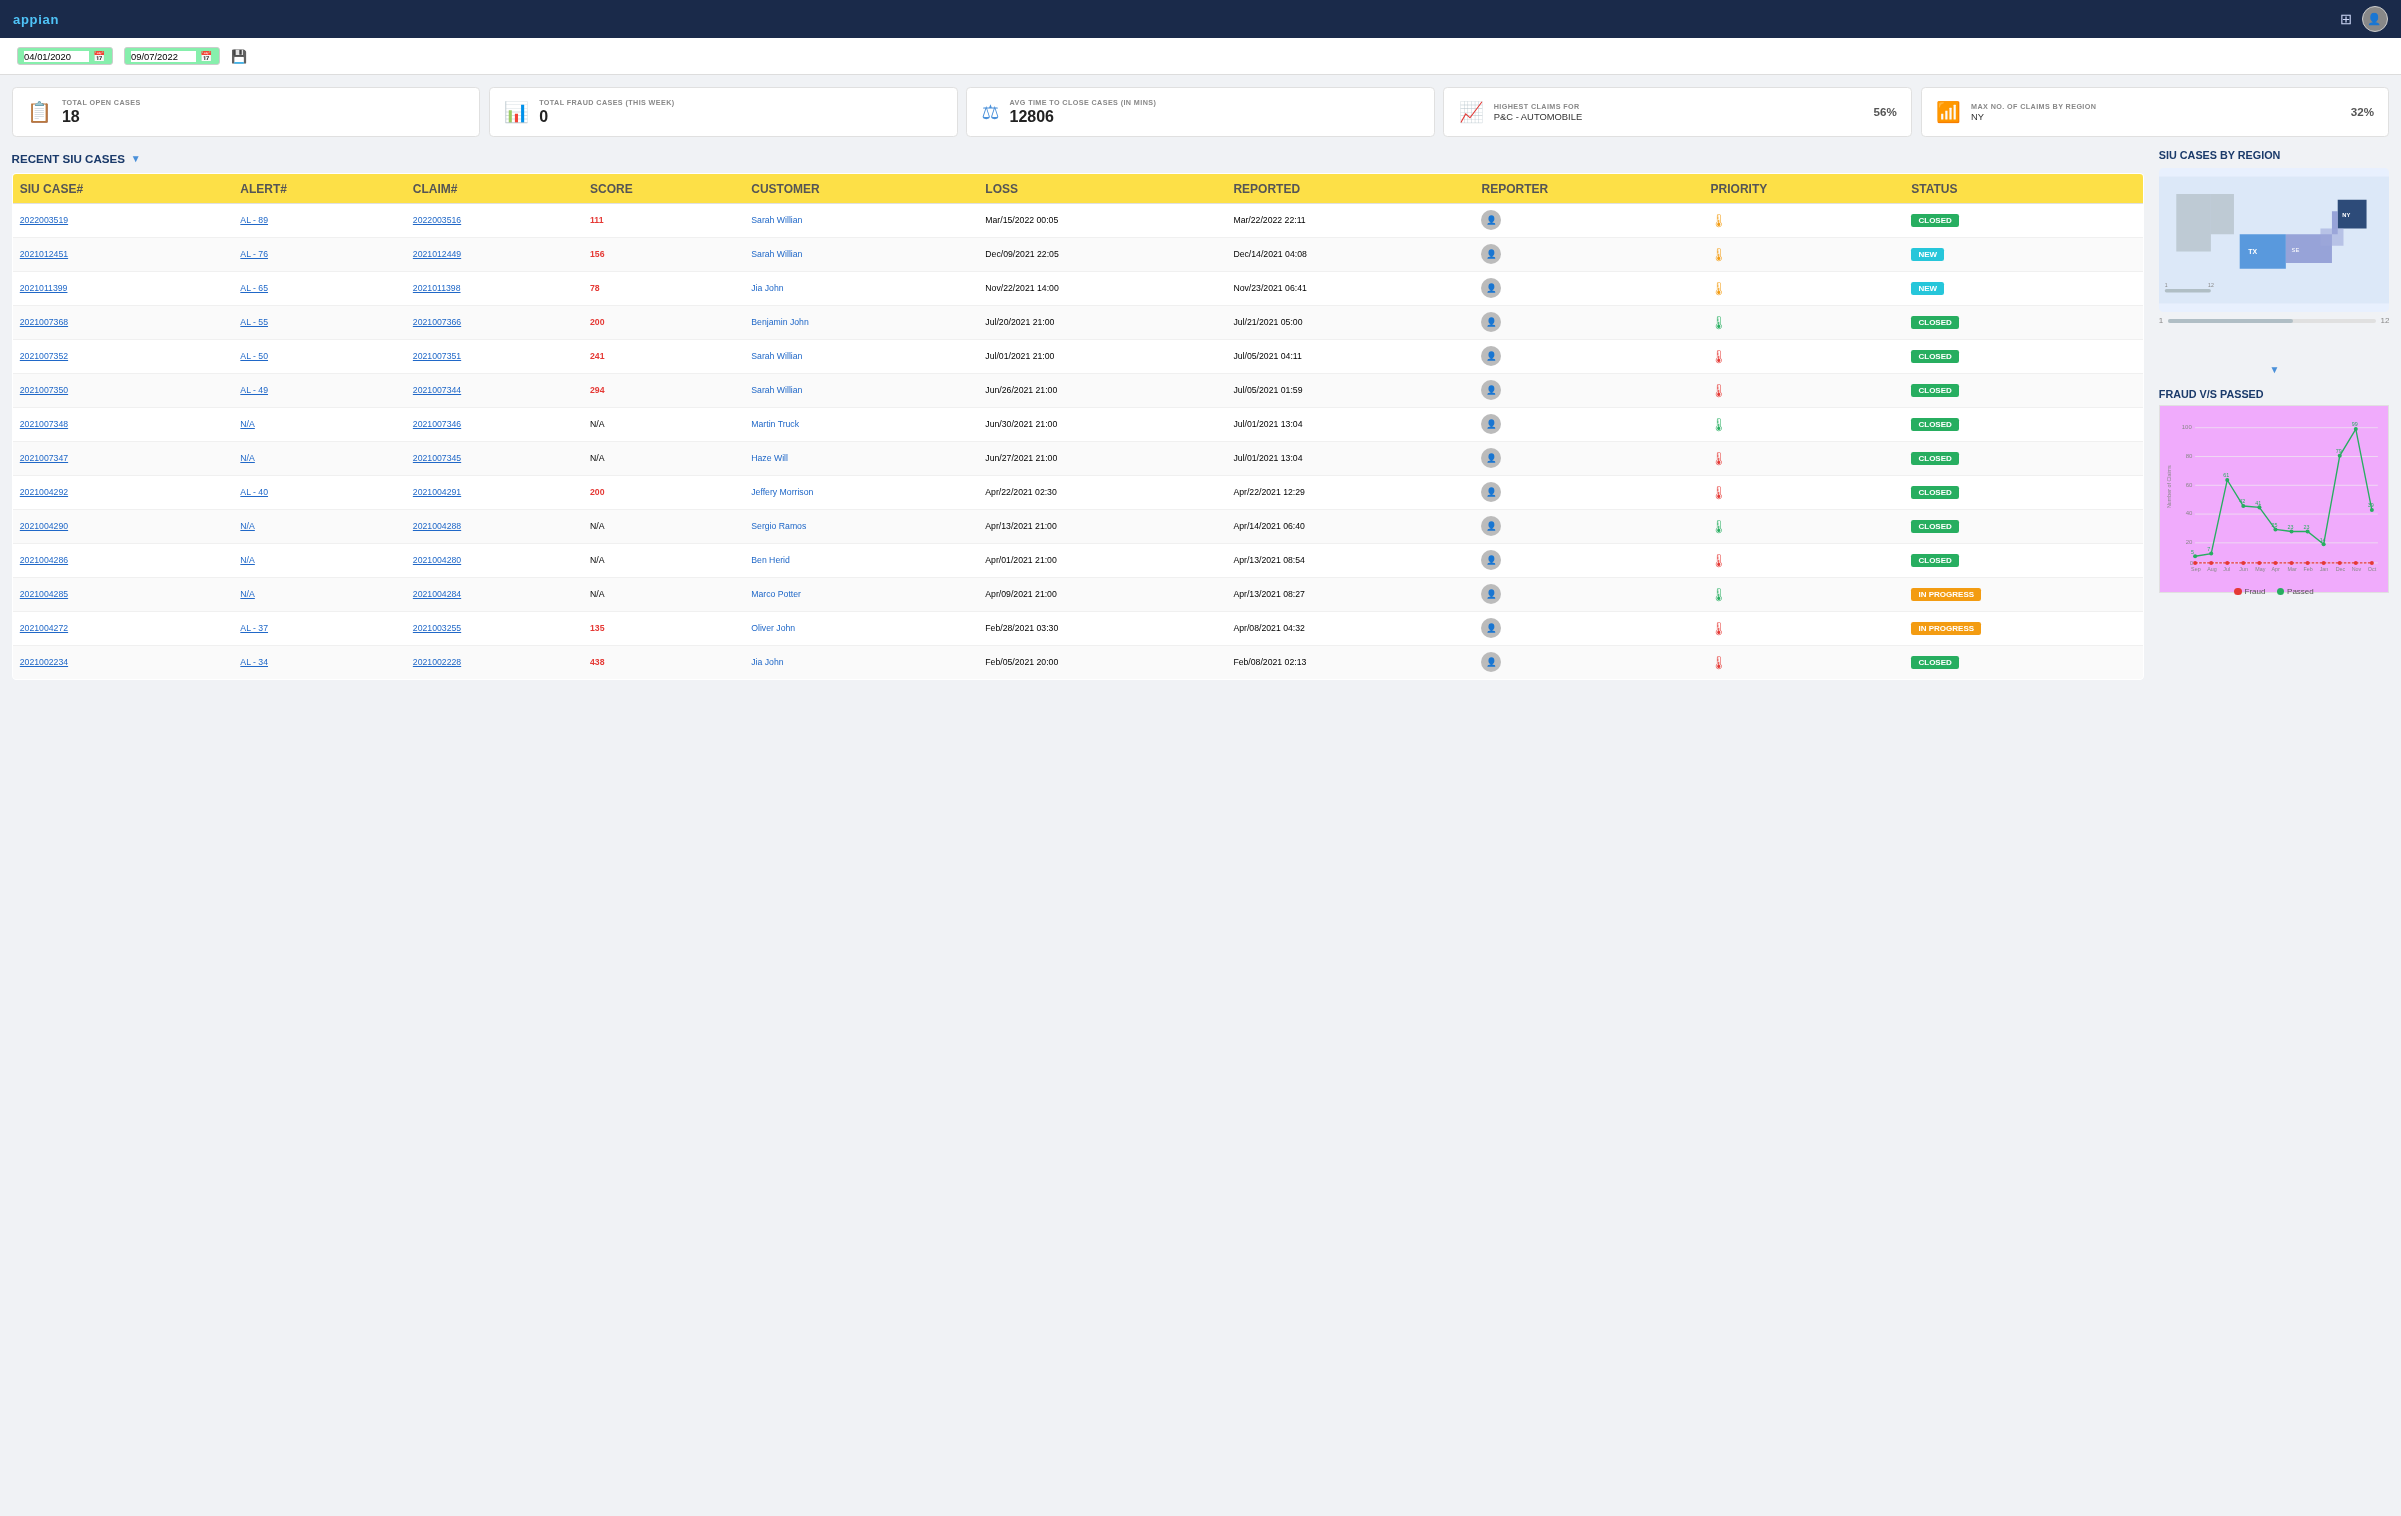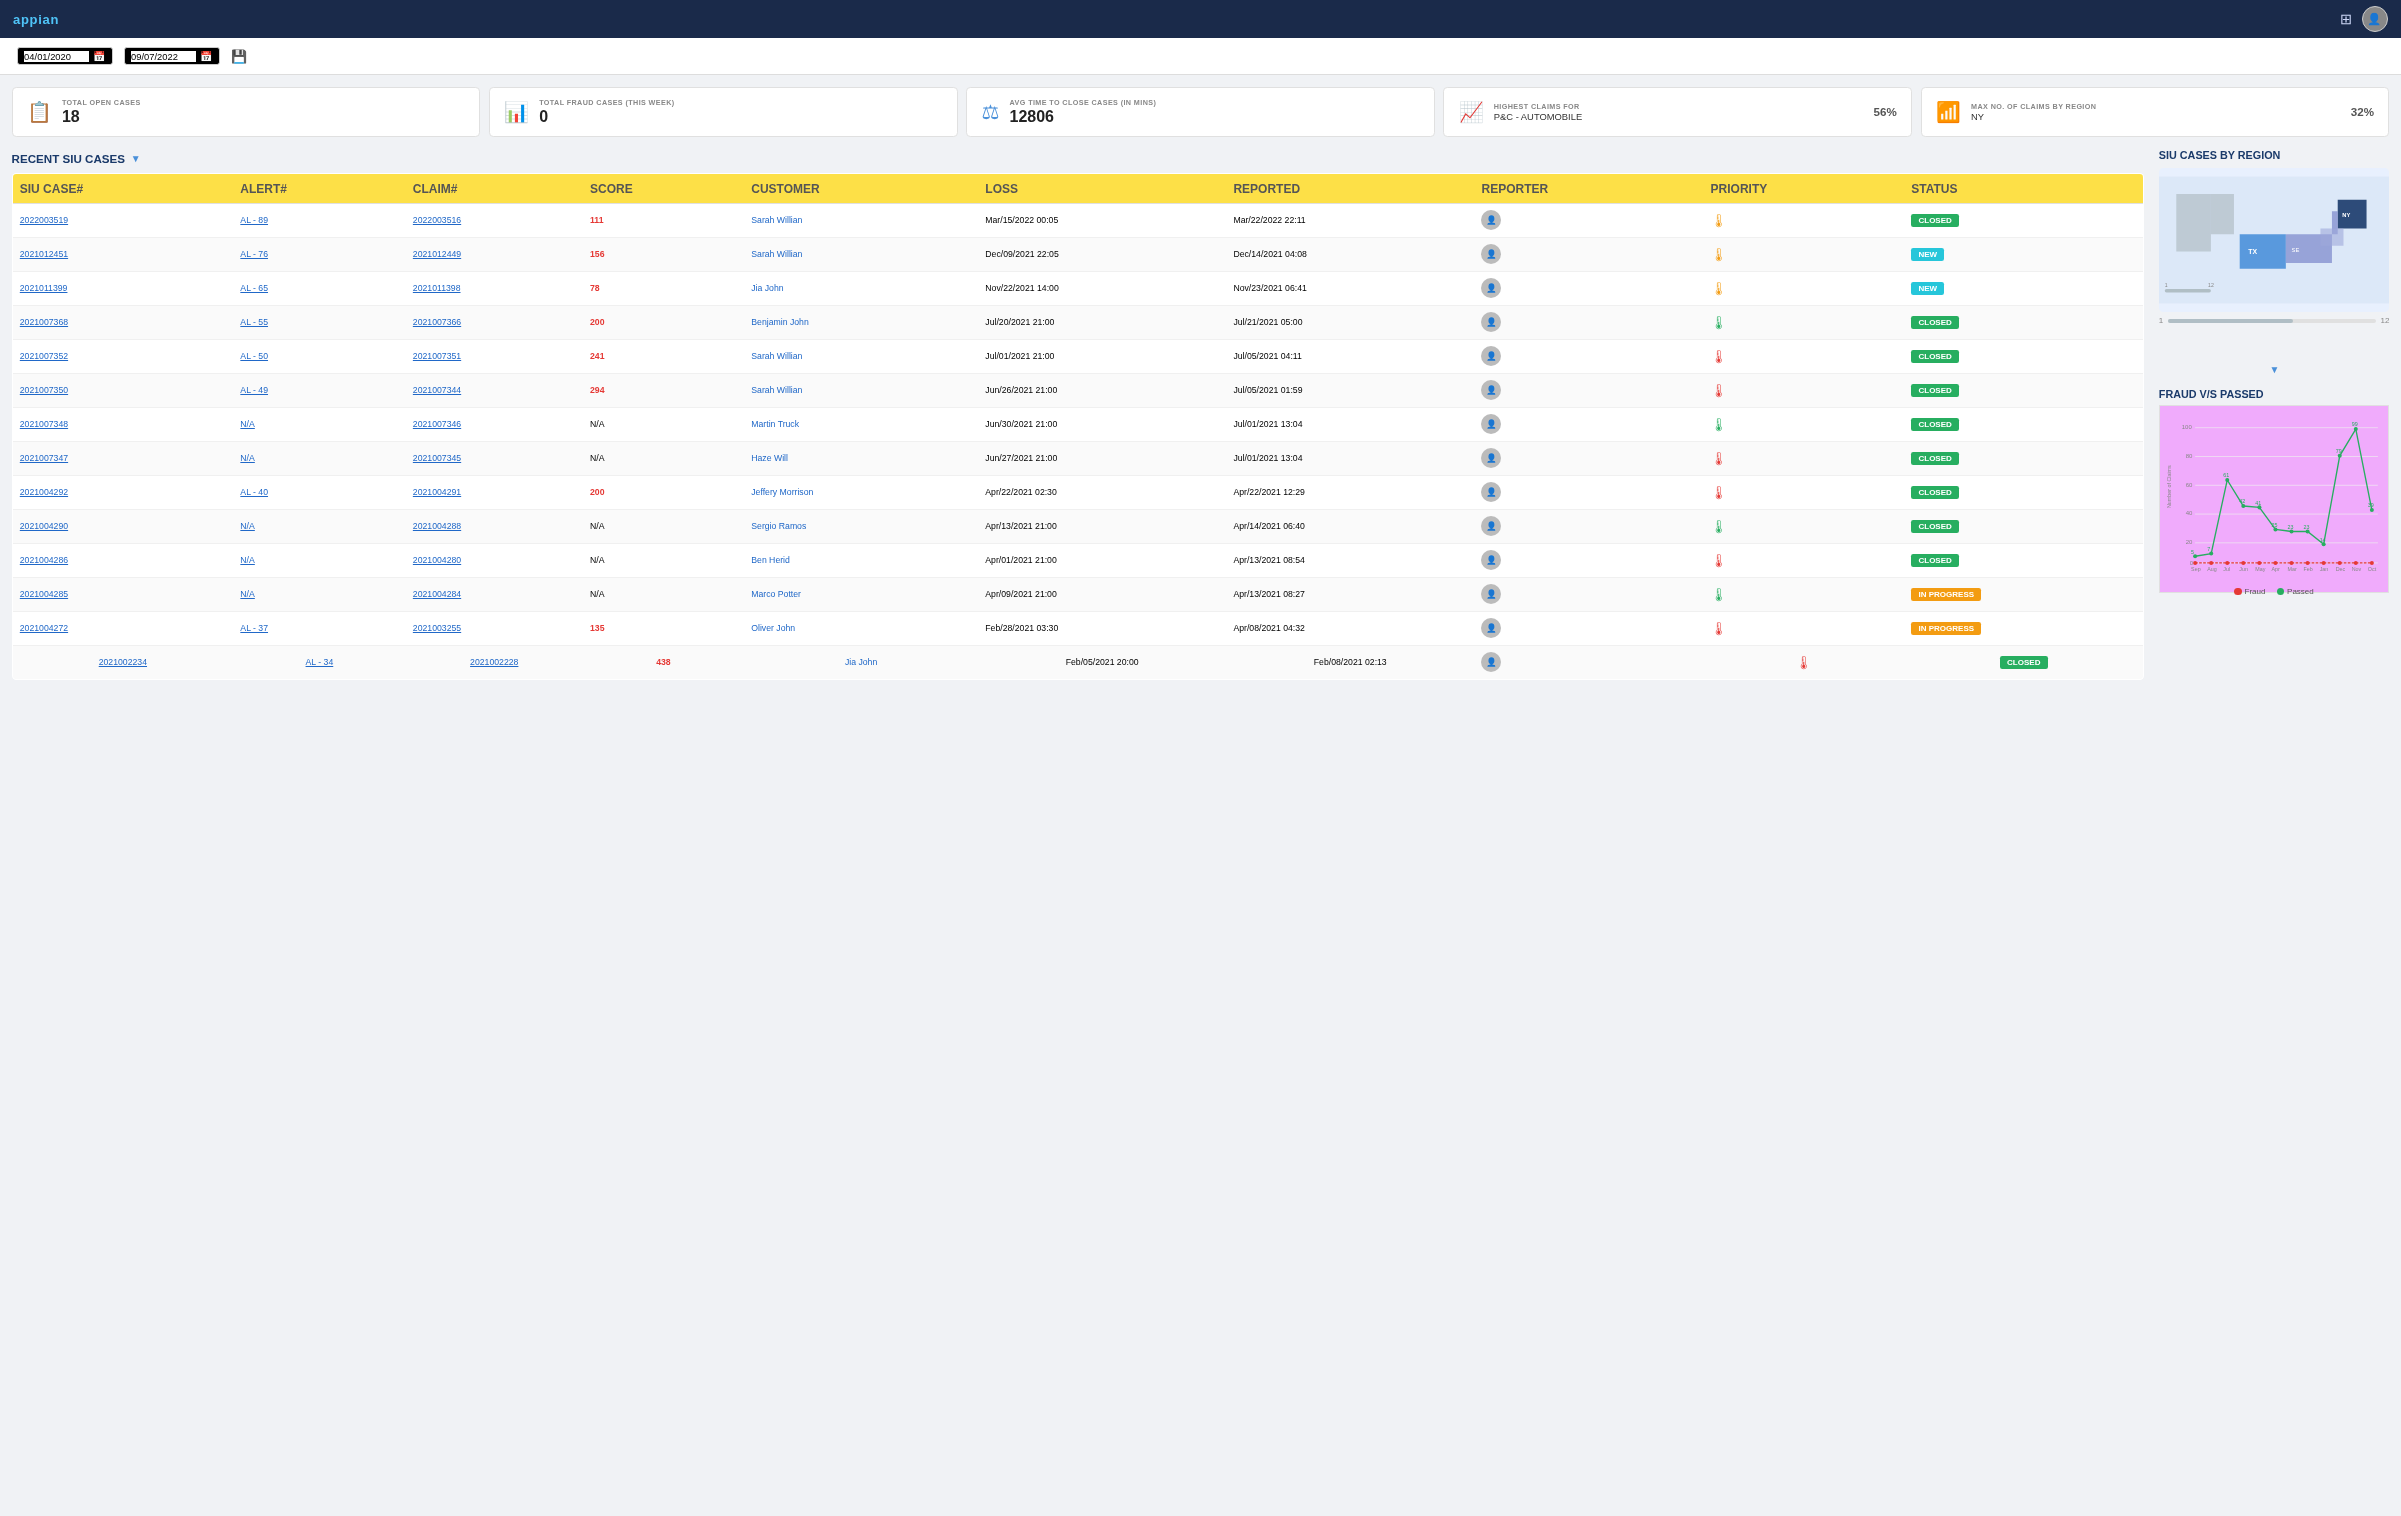--- a/index.html
+++ b/index.html
@@ -47,21 +47,21 @@
       background: #fff;
       padding: 8.7px 17.3px;
       display: flex;
       align-items: center;
       gap: 11.6px;
       border-bottom: 0.7px solid #ddd;
     }
     .date-input-wrap {
       display: flex; gap: 4.3px;
       border: 0.7px solid #ccc; border-radius: 2.9px;
-      padding: 2.9px 5.8px; background: #000000;
+      padding: 2.9px 5.8px; background: #86efac;
     }
     .date-input-wrap input {
       border: none; outline: none; font-size: 9.4px; width: 65px;
     }
     .cal-icon { color: #666; font-size: 10px; cursor: pointer; }
     .save-icon { color: #4a90d9; font-size: 13px; cursor: pointer; }
 
     
     .stat-cards {
       display: flex;
@@ -108,21 +108,21 @@
     .cases-table { width: 100%; border-collapse: collapse; background: #fff; border-radius: 4.3px; overflow: hidden; border: 0.7px solid #e0e0e0; }
     .cases-table th {
       text-align: left; padding: 7.2px 7.2px;
       font-size: 12px; color: #555; font-weight: bold; text-transform: uppercase;
       background: #fde047; border-bottom: 0.7px solid #e0e0e0;
     }
     .cases-table td {
       padding: 6.5px 7.2px; border-bottom: 0.7px solid #f0f0f0;
       font-size: 8.7px; vertical-align: middle;
     }
-    .cases-table tr:last-child td { border-bottom: none; text-align: center; }
+    .cases-table tr:last-child td { border-bottom: none; }
     .cases-table tr:nth-child(even) td { background: #fafafa; }
     .link { color: #2068c8; text-decoration: underline; cursor: pointer; }
     .score-red { color: #e53935; font-weight: bold; }
     .customer-link { color: #2068c8; cursor: pointer; }
     .status-badge {
       display: inline-block; padding: 2.2px 7.2px; border-radius: 2.2px;
       font-size: 8px; font-weight: bold; color: #fff;
     }
     .badge-closed { background: #27ae60; }
     .badge-new { background: #26c6da; }

